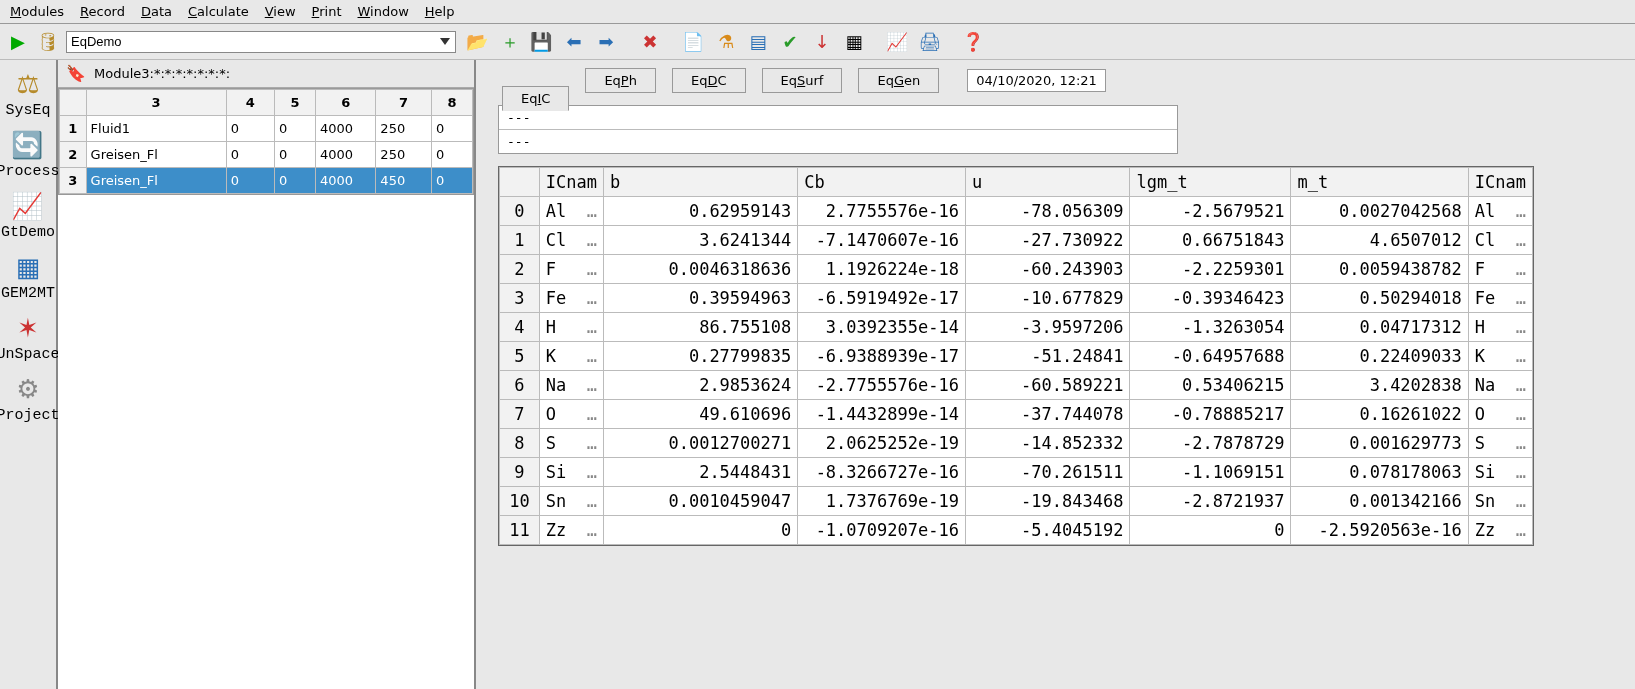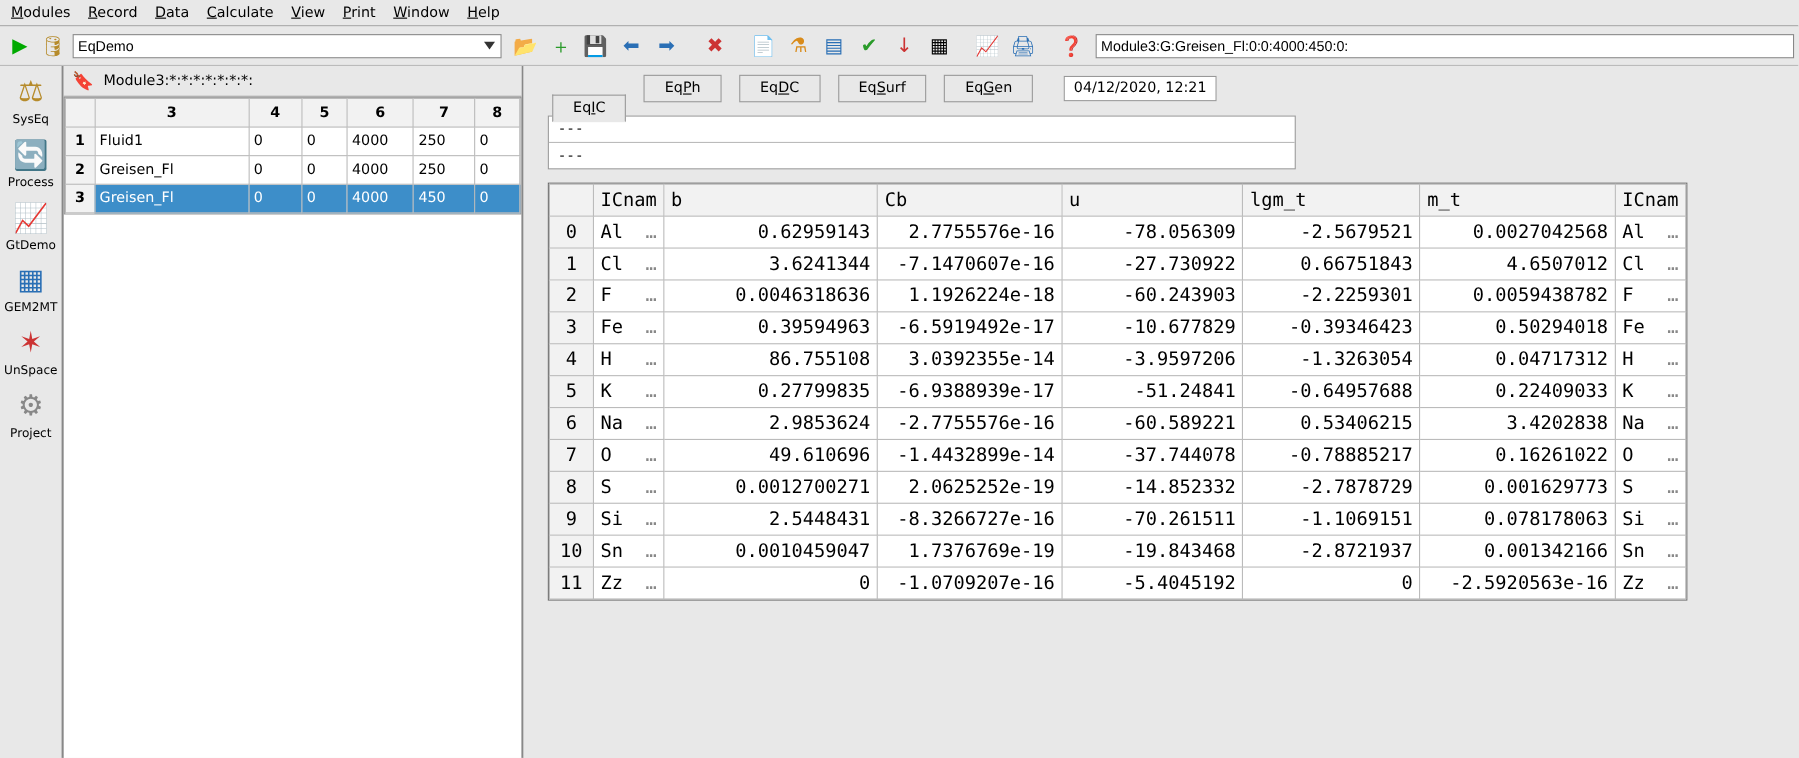--- a/index.html
+++ b/index.html
@@ -11,21 +11,21 @@
   .left-tools { display: flex; gap: 2px; padding: 2px 4px; align-items: center; }
   .ico { width: 28px; height: 28px; display: inline-flex; align-items: center; justify-content: center; font-size: 18px; }
   .module-select { width: 390px; padding: 2px 4px; border: 1px solid #888; background: #fff; height: 22px; font-size: 13px; }
   .toolbar2 { display: flex; gap: 4px; padding: 2px 8px; align-items: center; }
   .tb { width: 28px; height: 28px; display: inline-flex; align-items: center; justify-content: center; cursor: pointer; font-size: 18px; }
   .path-input { flex: 1; margin-right: 4px; border: 1px solid #888; background: #fff; padding: 2px 4px; height: 22px; font-size: 13px; }
   .main { flex: 1; display: flex; }
   .left-nav { width: 58px; background: #e8e8e8; border-right: 2px solid #888; display: flex; flex-direction: column; align-items: center; padding-top: 2px; gap: 0; }
   .nav-item { display: flex; flex-direction: column; align-items: center; padding: 4px 0; cursor: pointer; width: 100%; }
   .nav-item .nav-ico { width: 40px; height: 36px; display: flex; align-items: center; justify-content: center; font-size: 26px; }
-  .nav-item .nav-lbl { font-size: 11px; }
+  .nav-item .nav-lbl { font-size: 15px; font-family: Liberation Mono, monospace; }
   .mid-panel { width: 418px; background: #fff; border-right: 2px solid #888; display: flex; flex-direction: column; }
   .mid-header { display: flex; align-items: center; background: #e8e8e8; border-bottom: 1px solid #aaa; padding: 2px 4px; height: 28px; gap: 4px; }
   .rec-list { border: 1px solid #999; margin: 0; }
   .rec-table { border-collapse: collapse; width: 100%; table-layout: fixed; }
   .rec-table th, .rec-table td { border: 1px solid #bbb; padding: 3px 4px; font-size: 13px; background: #fff; text-align: left; font-weight: normal; height: 26px; }
   .rec-table th { background: #f2f2f2; text-align: center; font-weight: bold; }
   .rec-table .rownum { background: #f2f2f2; text-align: center; font-weight: bold; width: 22px; }
   .rec-table tr.selected td { background: #3d8ec9; color: #fff; }
   .rec-table tr.selected .rownum { background: #f2f2f2; color: #000; }
   .right-panel { flex: 1; background: #e8e8e8; display: flex; flex-direction: column; padding: 8px 6px; overflow: hidden; }
@@ -83,21 +83,20 @@
     <span class="tb" style="color:#2a6fb5">▤</span>
     <span class="tb" style="color:#2a9b2a">✔</span>
     <span class="tb" style="color:#c33">↓</span>
     <span class="tb">▦</span>
     <span style="width:8px"></span>
     <span class="tb" style="color:#c33">📈</span>
     <span class="tb" style="color:#2a6fb5">🖨</span>
     <span style="width:8px"></span>
     <span class="tb" style="color:#2a6fb5">❓</span>
   </div>
-  <input class="path-input" value="Module3:G:Greisen_Fl:0:0:4000:450:0:" style="">
 </div>
 
 <div class="main">
   <div class="left-nav" id="leftnav">
       <div class="nav-item">
         <div class="nav-ico" style="color:#b68b2b">⚖</div>
         <div class="nav-lbl">SysEq</div>
       </div>
       <div class="nav-item">
         <div class="nav-ico" style="color:#2a9b2a">🔄</div>
@@ -181,21 +180,21 @@
     </div>
   </div>
 
   <div class="right-panel">
     <div class="tabs-row" id="tabs-row">
         <div class="tab active">Eq<span class="mn">I</span>C</div>
         <div class="tab">Eq<span class="mn">P</span>h</div>
         <div class="tab">Eq<span class="mn">D</span>C</div>
         <div class="tab">Eq<span class="mn">S</span>urf</div>
         <div class="tab">Eq<span class="mn">G</span>en</div>
-        <div class="date-box">04/12/2020, 12:21</div>
+        <div class="date-box">04/10/2020, 12:21</div>
       </div>
     <div class="info-boxes">
       <div class="info-line">---</div>
       <div class="info-line">---</div>
     </div>
     <div class="data-table-wrap">
       <table class="data-table">
         <colgroup>
           <col style="width:40px">
             <col style="width:64px">

